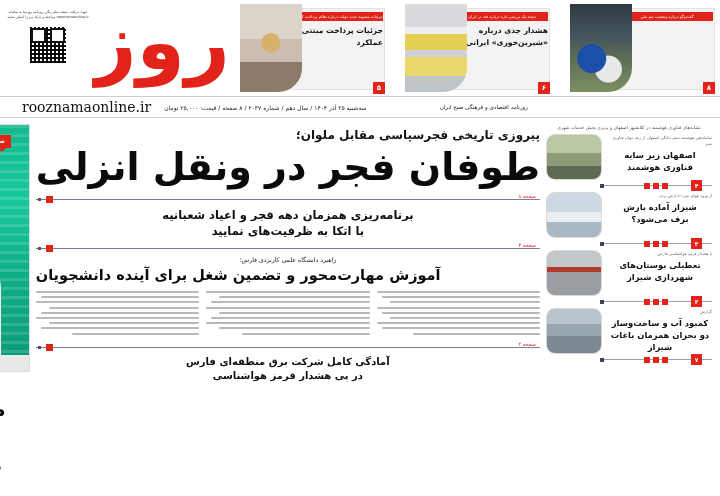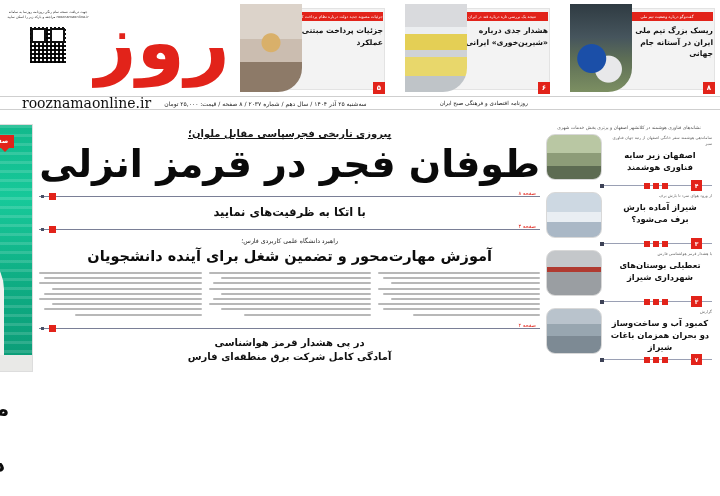--- a/index.html
+++ b/index.html
@@ -147,21 +147,21 @@
     font-size: 7px;
     line-height: 12px;
     text-align: center;
     font-weight: 700;
   }
 
   
   .info-bar {
     position: absolute;
     top: 96px; right: 0; left: 0;
-    height: 14px;
+    height: 22px;
     border-top: 1px solid #cfcfcf;
     border-bottom: 1px solid #cfcfcf;
     display: flex;
     align-items: center;
     padding: 0 8px;
   }
   .info-tagline {
     font-size: 5.6px;
     color: #222;
     flex: 0 0 auto;
@@ -253,22 +253,22 @@
   .left-kicker {
     font-size: 6.5px; color: #1a1a1a; margin-bottom: 6px; line-height: 9px;
   }
   .left-headline {
     font-size: 21px; font-weight: 700; color: #0c0c0c;
     line-height: 28px; letter-spacing: -.3px;
   }
 
   
   .lead-kicker {
-    font-size: 10px; font-weight: 700; color: #151515;
-    text-align: center; margin: 4px 0 2px; text-decoration: underline;
+    font-size: 12px; font-weight: 700; color: #151515;
+    margin: 4px 0 2px;
   }
   .lead-headline {
     font-size: 38px; font-weight: 700; color: #0a0a0a;
     text-align: center; line-height: 46px; letter-spacing: -1px;
     white-space: nowrap;
   }
 
   .rule {
     position: relative;
     height: 1px;
@@ -288,21 +288,21 @@
     font-size: 5.2px; color: #e2231a; background:#fff; padding: 0 4px;
   }
 
   .sub-kicker { font-size: 6.2px; color: #222; text-align: center; margin-bottom: 3px; }
   .sub-headline-sm {
     font-size: 11.5px; font-weight: 700; color: #101010;
     text-align: center; line-height: 16px;
   }
   .sub-headline-md {
     font-size: 14.5px; font-weight: 700; color: #0c0c0c;
-    text-align: center; line-height: 19px; white-space: nowrap;
+    text-align: left; line-height: 19px; white-space: nowrap;
   }
   .sub-headline-banner {
     font-size: 10px; font-weight: 700; color: #101010;
     text-align: center; line-height: 14px;
   }
 
   .body-cols {
     display: flex; gap: 7px; margin-top: 6px;
   }
   .body-col { flex: 1; }
@@ -382,21 +382,20 @@
       <div class="teaser-card"></div>
       <div class="teaser-tag">نتیجه یک بررسی تازه درباره قند در ایران</div>
       <div class="teaser-title">هشدار جدی درباره «شیرین‌خوری» ایرانی‌ها</div>
       <div class="teaser-photo food"></div>
       <div class="page-badge">۶</div>
     </div>
 
     <div class="teaser">
       <div class="teaser-card"></div>
       <div class="teaser-tag">گفت‌وگو درباره وضعیت تیم ملی</div>
-      <div class="teaser-title">ریسک بزرگ تیم ملی ایران در آستانه جام جهانی</div>
       <div class="teaser-photo sport"></div>
       <div class="page-badge">۸</div>
     </div>
   </div>
 
   <div class="info-bar">
     <div class="info-tagline">روزنامه اقتصادی و فرهنگی صبح ایران</div>
     <div class="info-date">سه‌شنبه ۲۵ آذر ۱۴۰۴ / سال دهم / شماره ۲۰۳۷ / ۸ صفحه / قیمت: ۲۵,۰۰۰ تومان</div>
     <div class="info-site">rooznamaonline.ir</div>
   </div>
@@ -474,29 +473,30 @@
           <span class="sq a"></span>
           <span class="sq b"></span>
           <span class="sq c"></span>
           <span class="enddot"></span>
         </div>
       </div>
     </div>
 
     <div class="col-center">
       <div class="lead-kicker">پیروزی تاریخی فجرسپاسی مقابل ملوان؛</div>
-      <div class="lead-headline">طوفان فجر در قرمز انزلی</div>
+      <div class="lead-headline">طوفان فجر در ونقل انزلی</div>
 
       <div class="rule">
         <span class="pg">صفحه ۸</span>
         <span class="dot-lg"></span>
         <span class="dot-sm"></span>
       </div>
 
       <div>
+        <div class="sub-headline-sm">برنامه‌ریزی همزمان دهه فجر و اعیاد شعبانیه</div>
         <div class="sub-headline-sm">با اتکا به ظرفیت‌های نمایید</div>
       </div>
 
       <div class="rule">
         <span class="pg">صفحه ۴</span>
         <span class="dot-lg"></span>
         <span class="dot-sm"></span>
       </div>
 
       <div>
@@ -540,22 +540,22 @@
         </div>
       </div>
 
       <div class="rule">
         <span class="pg">صفحه ۲</span>
         <span class="dot-lg"></span>
         <span class="dot-sm"></span>
       </div>
 
       <div>
+        <div class="sub-headline-banner">آمادگی کامل شرکت برق منطقه‌ای فارس</div>
         <div class="sub-headline-banner">در پی هشدار قرمز هواشناسی</div>
-        <div class="sub-headline-banner">آمادگی کامل شرکت برق منطقه‌ای فارس</div>
       </div>
     </div>
 
     <div class="col-left">
       <div class="hero-photo">
         <div class="bg-stripes"></div>
         <div class="chair"></div>
 
         <div class="body"></div>
 

